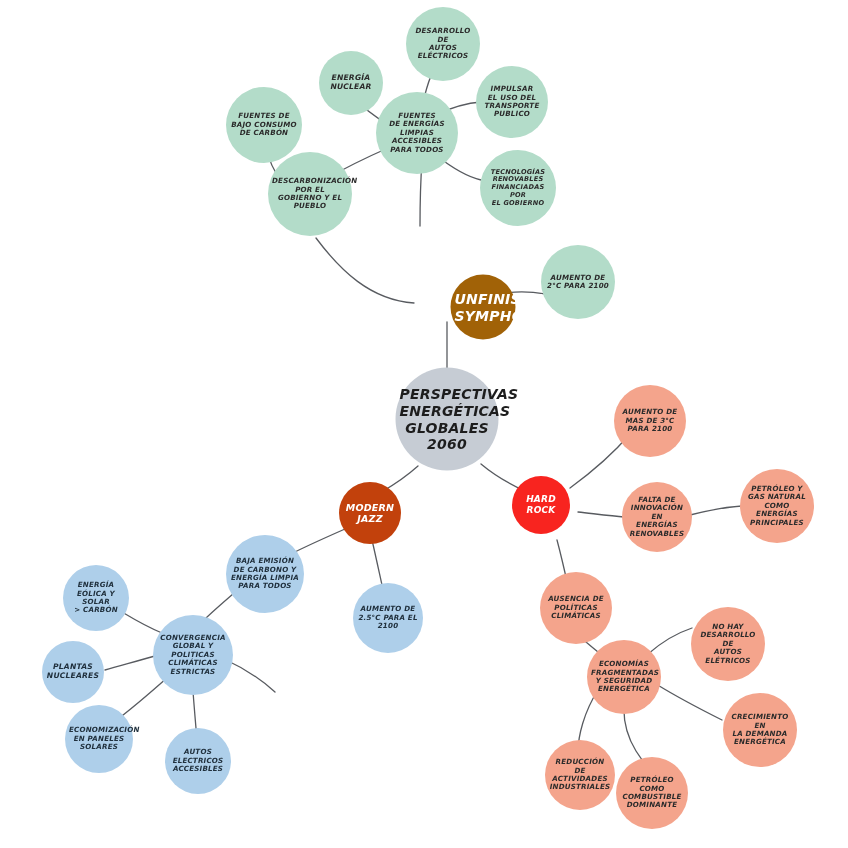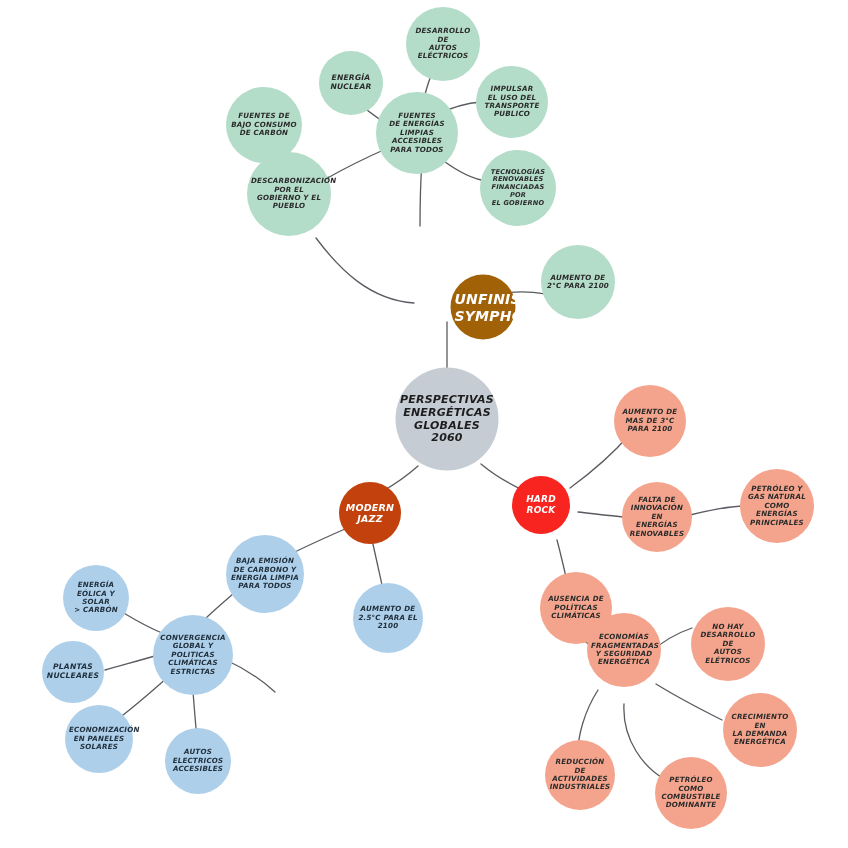--- a/index.html
+++ b/index.html
@@ -19,21 +19,21 @@
     text-align:center;
     transform:translate(-50%,-50%);
     line-height:1.18;
     letter-spacing:0.2px;
     font-style:italic;
     font-weight:bold;
     text-transform:uppercase;
     padding:4px;
   }
   .node .lbl{display:block;width:100%;white-space:pre-line;}
-  .n-root{background:#c6ccd4;color:#1d1d1d;font-size:11px;}
+  .n-root{background:#c6ccd4;color:#1d1d1d;font-size:14px;}
   .n-teal{background:#a16207;color:#ffffff;font-size:14px;margin-left:36px;}
   .n-mint{background:#b3dcc9;color:#2b2b2b;}
   .n-blue{background:#c2410c;color:#ffffff;font-size:9.5px;}
   .n-lblue{background:#aecfea;color:#20303d;}
   .n-red{background:#f8241f;color:#ffffff;font-size:9px;}
   .n-salmon{background:#f4a48c;color:#2b2b2b;}
   .sz-xs{font-size:6.6px;}
   .sz-sm{font-size:7.1px;}
   .sz-md{font-size:7.6px;}
 </style>
@@ -97,21 +97,21 @@
   </div>
 
   <div class="node n-blue" style="left:370px;top:513px;width:62px;height:62px;">
     <span class="lbl">MODERN JAZZ</span>
   </div>
 
   <div class="node n-red" style="left:541px;top:505px;width:58px;height:58px;">
     <span class="lbl">HARD ROCK</span>
   </div>
 
-  <div class="node n-mint sz-sm" style="left:289px;top:194px;width:84px;height:84px;text-align:center;">
+  <div class="node n-mint sz-sm" style="left:310px;top:194px;width:84px;height:84px;text-align:center;">
     <span class="lbl">DESCARBONIZACIÓN
 POR EL
 GOBIERNO Y EL
 PUEBLO</span>
   </div>
 
   <div class="node n-mint sz-sm" style="left:264px;top:125px;width:76px;height:76px;">
     <span class="lbl">FUENTES DE
 BAJO CONSUMO
 DE CARBÓN</span>
@@ -220,21 +220,21 @@
 COMO ENERGÍAS
 PRINCIPALES</span>
   </div>
 
   <div class="node n-salmon sz-sm" style="left:576px;top:608px;width:72px;height:72px;">
     <span class="lbl">AUSENCIA DE
 POLÍTICAS
 CLIMÁTICAS</span>
   </div>
 
-  <div class="node n-salmon sz-sm" style="left:624px;top:650px;width:74px;height:74px;justify-content:flex-end;">
+  <div class="node n-salmon sz-sm" style="left:624px;top:677px;width:74px;height:74px;justify-content:flex-end;">
     <span class="lbl">ECONOMÍAS
 FRAGMENTADAS
 Y SEGURIDAD
 ENERGÉTICA</span>
   </div>
 
   <div class="node n-salmon sz-sm" style="left:728px;top:644px;width:74px;height:74px;">
     <span class="lbl">NO HAY
 DESARROLLO DE
 AUTOS
@@ -246,20 +246,20 @@
 LA DEMANDA
 ENERGÉTICA</span>
   </div>
 
   <div class="node n-salmon sz-sm" style="left:580px;top:775px;width:70px;height:70px;">
     <span class="lbl">REDUCCIÓN DE
 ACTIVIDADES
 INDUSTRIALES</span>
   </div>
 
-  <div class="node n-salmon sz-sm" style="left:691px;top:793px;width:72px;height:72px;">
+  <div class="node n-salmon sz-sm" style="left:652px;top:793px;width:72px;height:72px;">
     <span class="lbl">PETRÓLEO
 COMO
 COMBUSTIBLE
 DOMINANTE</span>
   </div>
 
 </div>
 
 </body></html>

